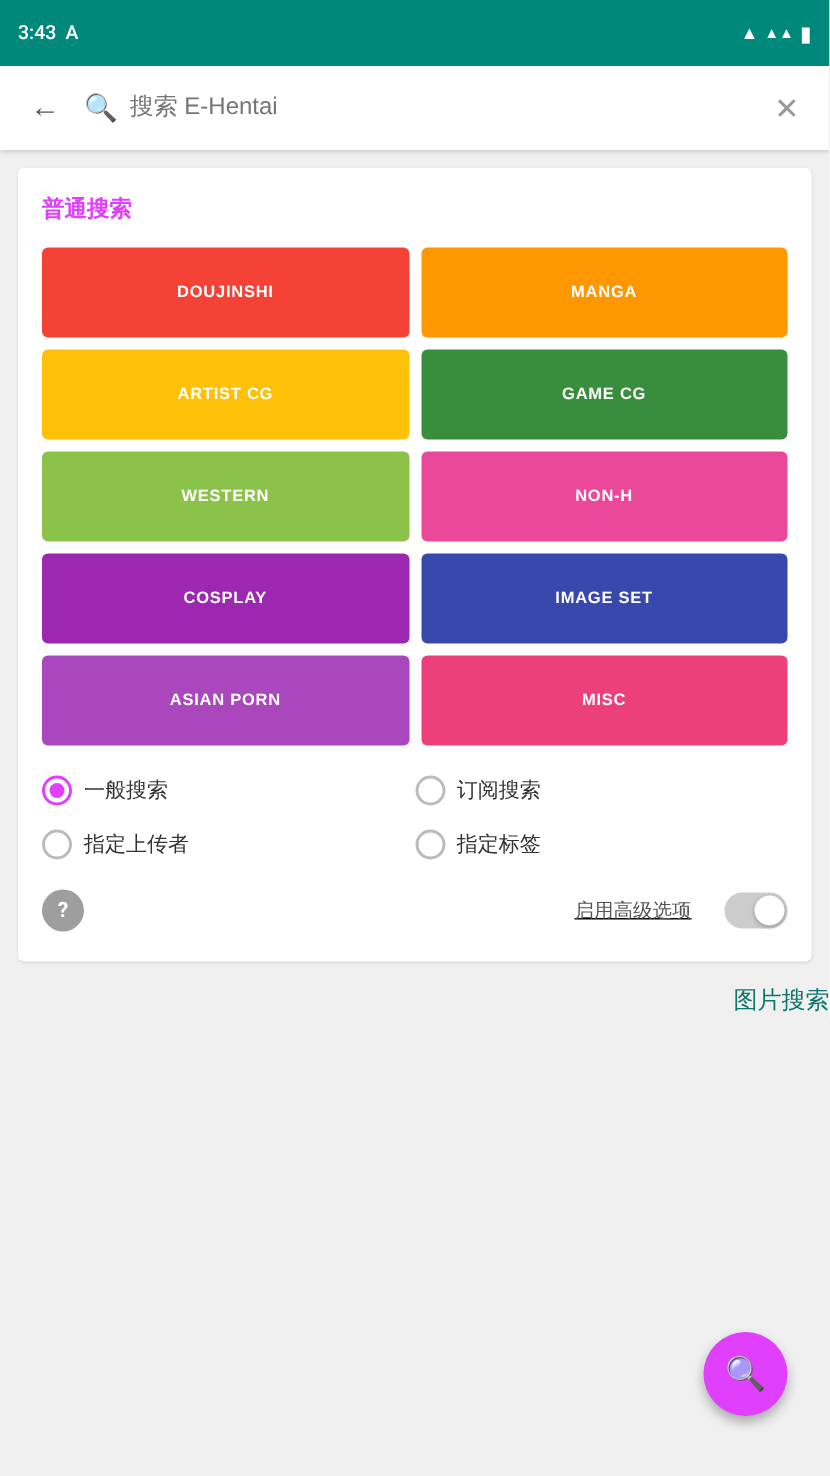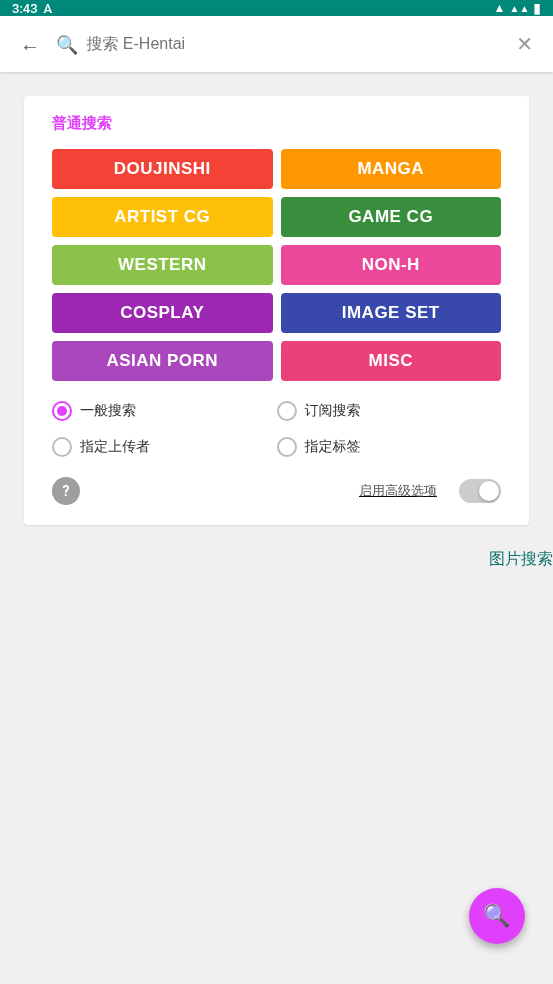--- a/index.html
+++ b/index.html
@@ -10,21 +10,21 @@
       background: #f0f0f0;
       font-family: 'Roboto', Arial, sans-serif;
       position: relative;
       overflow-x: hidden;
     }
 
     
     .status-bar {
       background: #00897b;
       color: white;
-      height: 16px;
+      height: 44px;
       display: flex;
       align-items: center;
       justify-content: space-between;
       padding: 0 12px;
       font-size: 13px;
       font-weight: 500;
     }
     .status-bar-left { display: flex; align-items: center; gap: 6px; }
     .status-bar-right { display: flex; align-items: center; gap: 4px; }
 
@@ -63,23 +63,23 @@
       font-size: 20px;
       cursor: pointer;
       padding: 8px;
       border: none;
       background: none;
     }
 
     
     .main-card {
       background: white;
-      margin: 24px;
+      margin: 12px;
       border-radius: 4px;
-      padding: 18px 28px 20px;
+      padding: 18px 16px 20px;
       box-shadow: 0 1px 2px rgba(0,0,0,0.1);
     }
 
     .section-title {
       color: #e040fb;
       font-size: 15px;
       font-weight: 700;
       margin-bottom: 16px;
     }
 
@@ -87,22 +87,22 @@
     .category-grid {
       display: grid;
       grid-template-columns: 1fr 1fr;
       gap: 8px;
       margin-bottom: 20px;
     }
 
     .cat-btn {
       border: none;
       border-radius: 4px;
-      height: 40px;
-      font-size: 17px;
+      height: 60px;
+      font-size: 11px;
       font-weight: 700;
       color: white;
       cursor: pointer;
       letter-spacing: 0.5px;
       text-transform: uppercase;
       display: flex;
       align-items: center;
       justify-content: center;
     }
 

